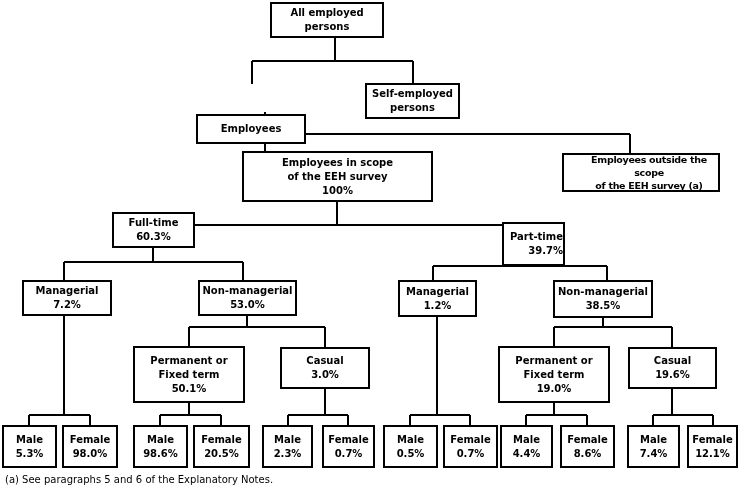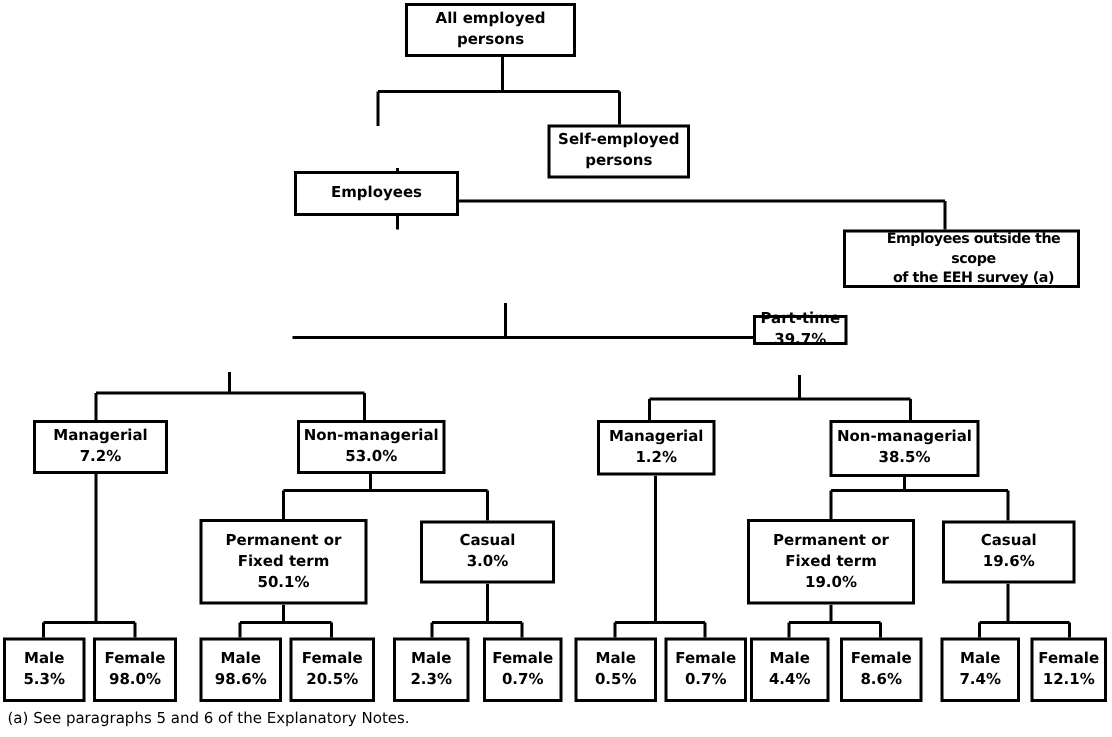--- a/index.html
+++ b/index.html
@@ -81,26 +81,35 @@
   </div>
 
   <div class="node" style="left:196px; top:82px; width:110px; height:30px;margin-top:32px;">
     <span class="lbl">Employees</span>
   </div>
   <div class="node" style="left:365px; top:83px; width:95px; height:36px;">
     <span class="lbl">Self-employed
 persons</span>
   </div>
 
+  <div class="node" style="left:242px; top:151px; width:191px; height:51px;">
+    <span class="lbl">Employees in scope
+of the EEH survey</span>
+    <span class="val">100%</span>
+  </div>
   <div class="node tight" style="left:562px; top:153px; width:158px; height:39px;padding-left:16px;">
     <span class="lbl">Employees outside the scope
 of the EEH survey (a)</span>
   </div>
 
-  <div class="node" style="left:502px; top:210px; width:63px; height:20px;">
+  <div class="node" style="left:112px; top:212px; width:83px; height:36px;">
+    <span class="lbl">Full-time</span>
+    <span class="val">60.3%</span>
+  </div>
+  <div class="node" style="left:502px; top:222px; width:63px; height:44px;align-items:flex-end;">
     <span class="lbl">Part-time</span>
     <span class="val">39.7%</span>
   </div>
 
   <div class="node" style="left:22px; top:280px; width:90px; height:36px;">
     <span class="lbl">Managerial</span>
     <span class="val">7.2%</span>
   </div>
   <div class="node" style="left:198px; top:280px; width:99px; height:36px;">
     <span class="lbl">Non-managerial</span>

